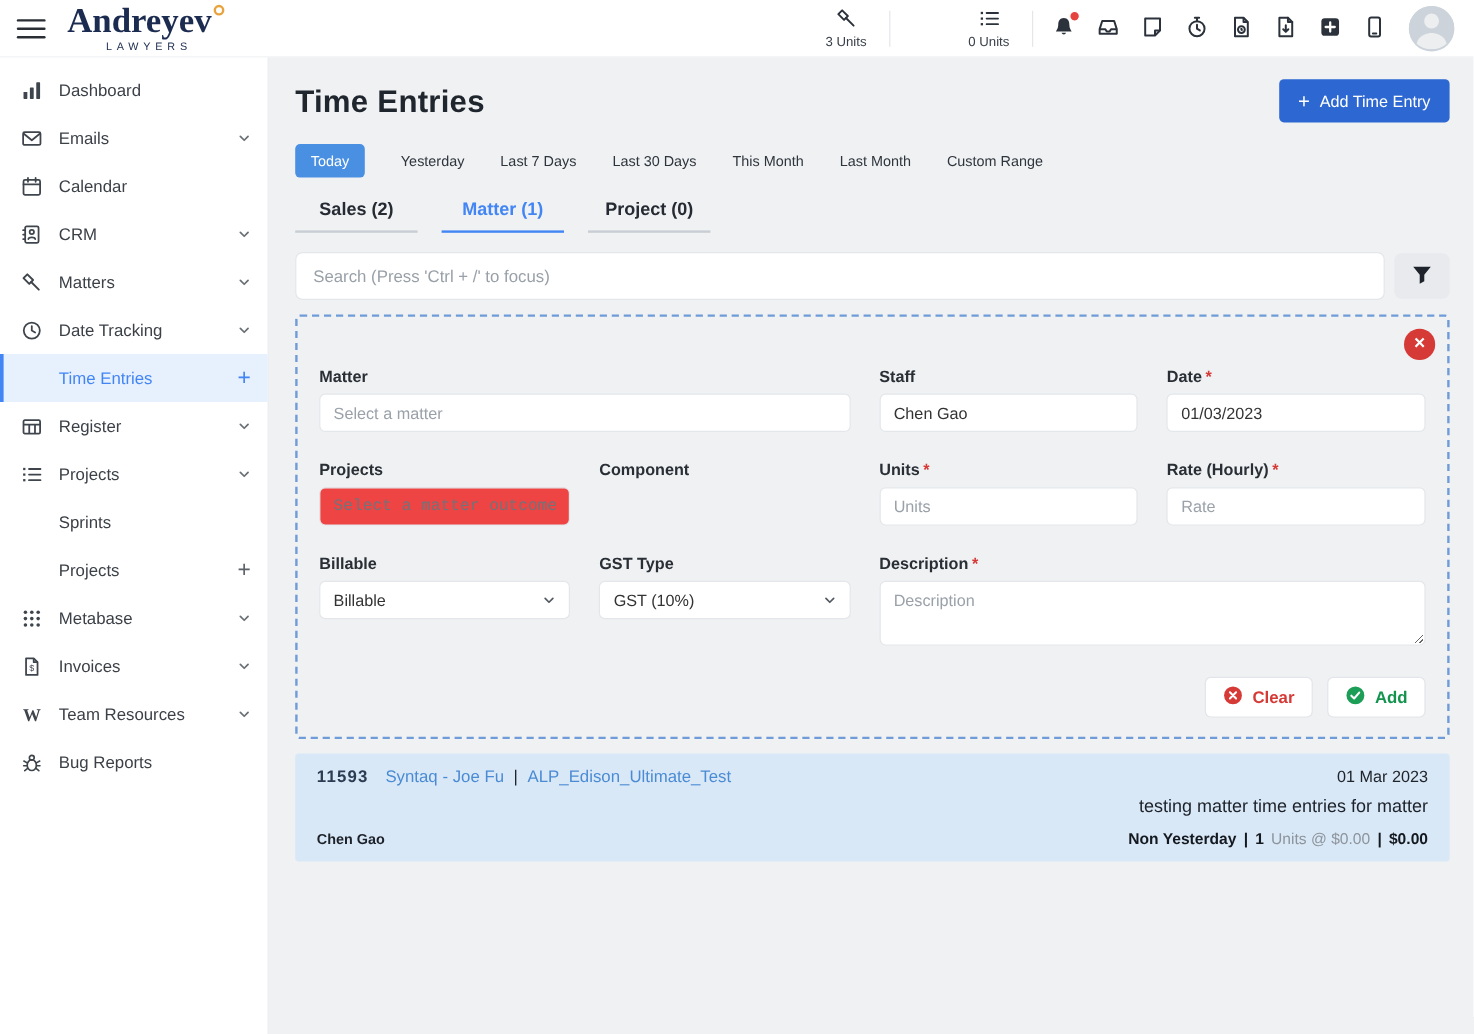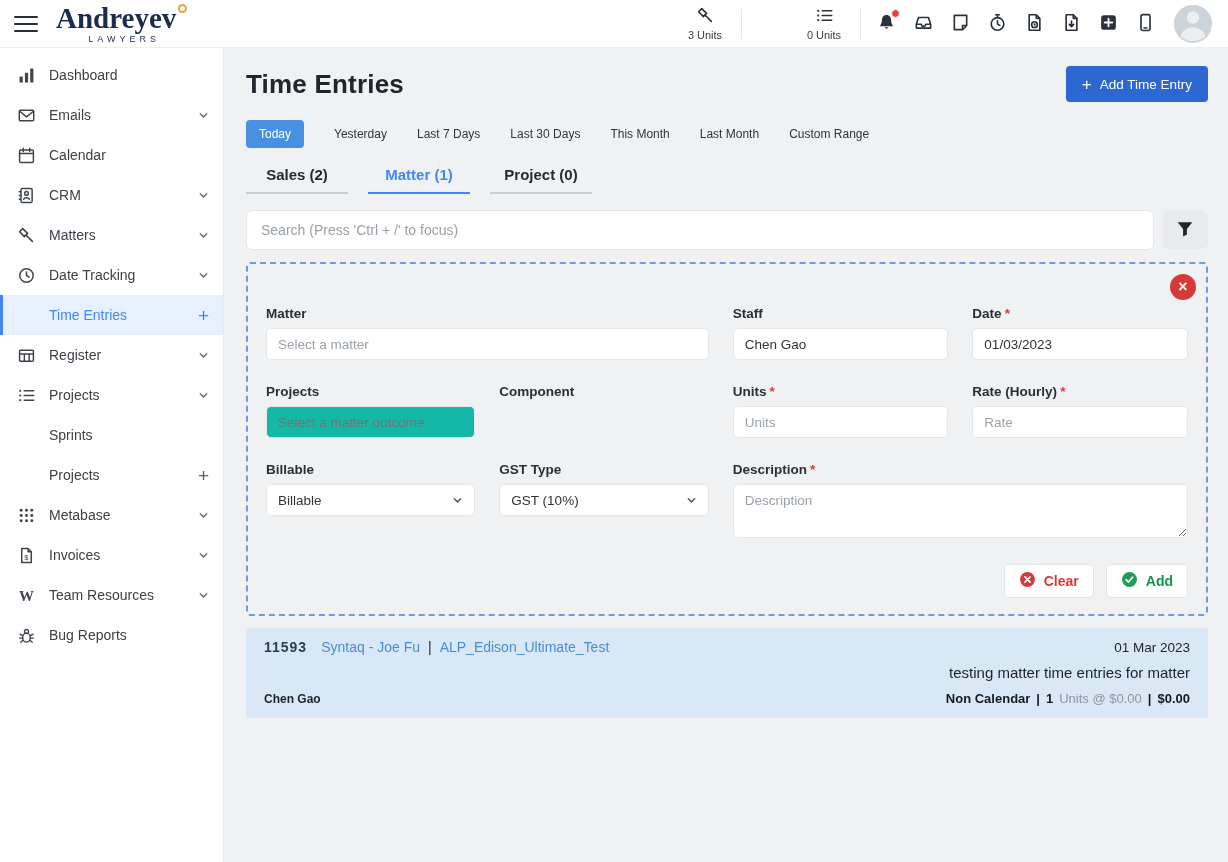--- a/index.html
+++ b/index.html
@@ -82,21 +82,21 @@
   .close-btn { position:absolute; top:10px; right:10px; width:26px; height:26px; border-radius:50%;
     background:#d63a36; color:#fff; border:none; font-size:16px; font-weight:700; display:flex;
     align-items:center; justify-content:center; cursor:pointer; line-height:1; font-family:inherit; }
   .form-grid { display:grid; grid-template-columns:1fr 1fr 1.03fr 1.03fr; column-gap:17px; row-gap:15px;gap:24px; }
   .field { display:flex; flex-direction:column; }
   .field label { font-size:13.5px; font-weight:700; color:#2a2f36; margin-bottom:7px; }
   .req { color:#d63a36; margin-left:3px; }
   .input { height:32px; border:1px solid #e4e7ea; border-radius:5px; background:#fff; font-size:13.5px;
     color:#333; padding:0 11px; font-family:inherit; outline:none; width:100%; }
   .input::placeholder { color:#9aa1a9; }
-  .input.disabled { background:#14b8a6; }
+  .input.disabled { background:#ef4444;font-family:Liberation Mono, monospace; }
   .input.disabled::placeholder { color:#6f747a; }
   .select { height:32px; border:1px solid #e4e7ea; border-radius:5px; background:#fff; font-size:13.5px;
     color:#333; padding:0 11px; display:flex; align-items:center; justify-content:space-between; cursor:pointer; }
   .select .sel-chev { color:#555b62; display:flex; }
   .input-area { height:54px; border:1px solid #e4e7ea; border-radius:5px; padding:8px 11px; font-size:13.5px;
     font-family:inherit; color:#333; resize:both; outline:none; width:100%; }
   .input-area::placeholder { color:#9aa1a9; }
   .span2 { grid-column:span 2; }
   .form-actions { grid-column:1/-1; display:flex; justify-content:flex-end; gap:12px; margin-top:2px; }
   .btn-ghost { display:flex; align-items:center; gap:8px; background:#fff; border:1px solid #e2e5e9;
@@ -567,21 +567,21 @@
           <span class="link">Syntaq - Joe Fu</span>
           <span>|</span>
           <span class="link">ALP_Edison_Ultimate_Test</span>
         </span>
         <span class="entry-date">01 Mar 2023</span>
       </div>
       <div class="entry-desc">testing matter time entries for matter</div>
       <div class="entry-bottom">
         <span class="entry-staff">Chen Gao</span>
         <span class="entry-billing">
-          <span class="b-strong">Non Calendar</span>
+          <span class="b-strong">Non Yesterday</span>
           <span class="b-strong">|</span>
           <span class="b-strong">1</span>
           <span class="b-muted">Units @ $0.00</span>
           <span class="b-strong">|</span>
           <span class="b-strong">$0.00</span>
         </span>
       </div>
     </article>
 
   </main>

